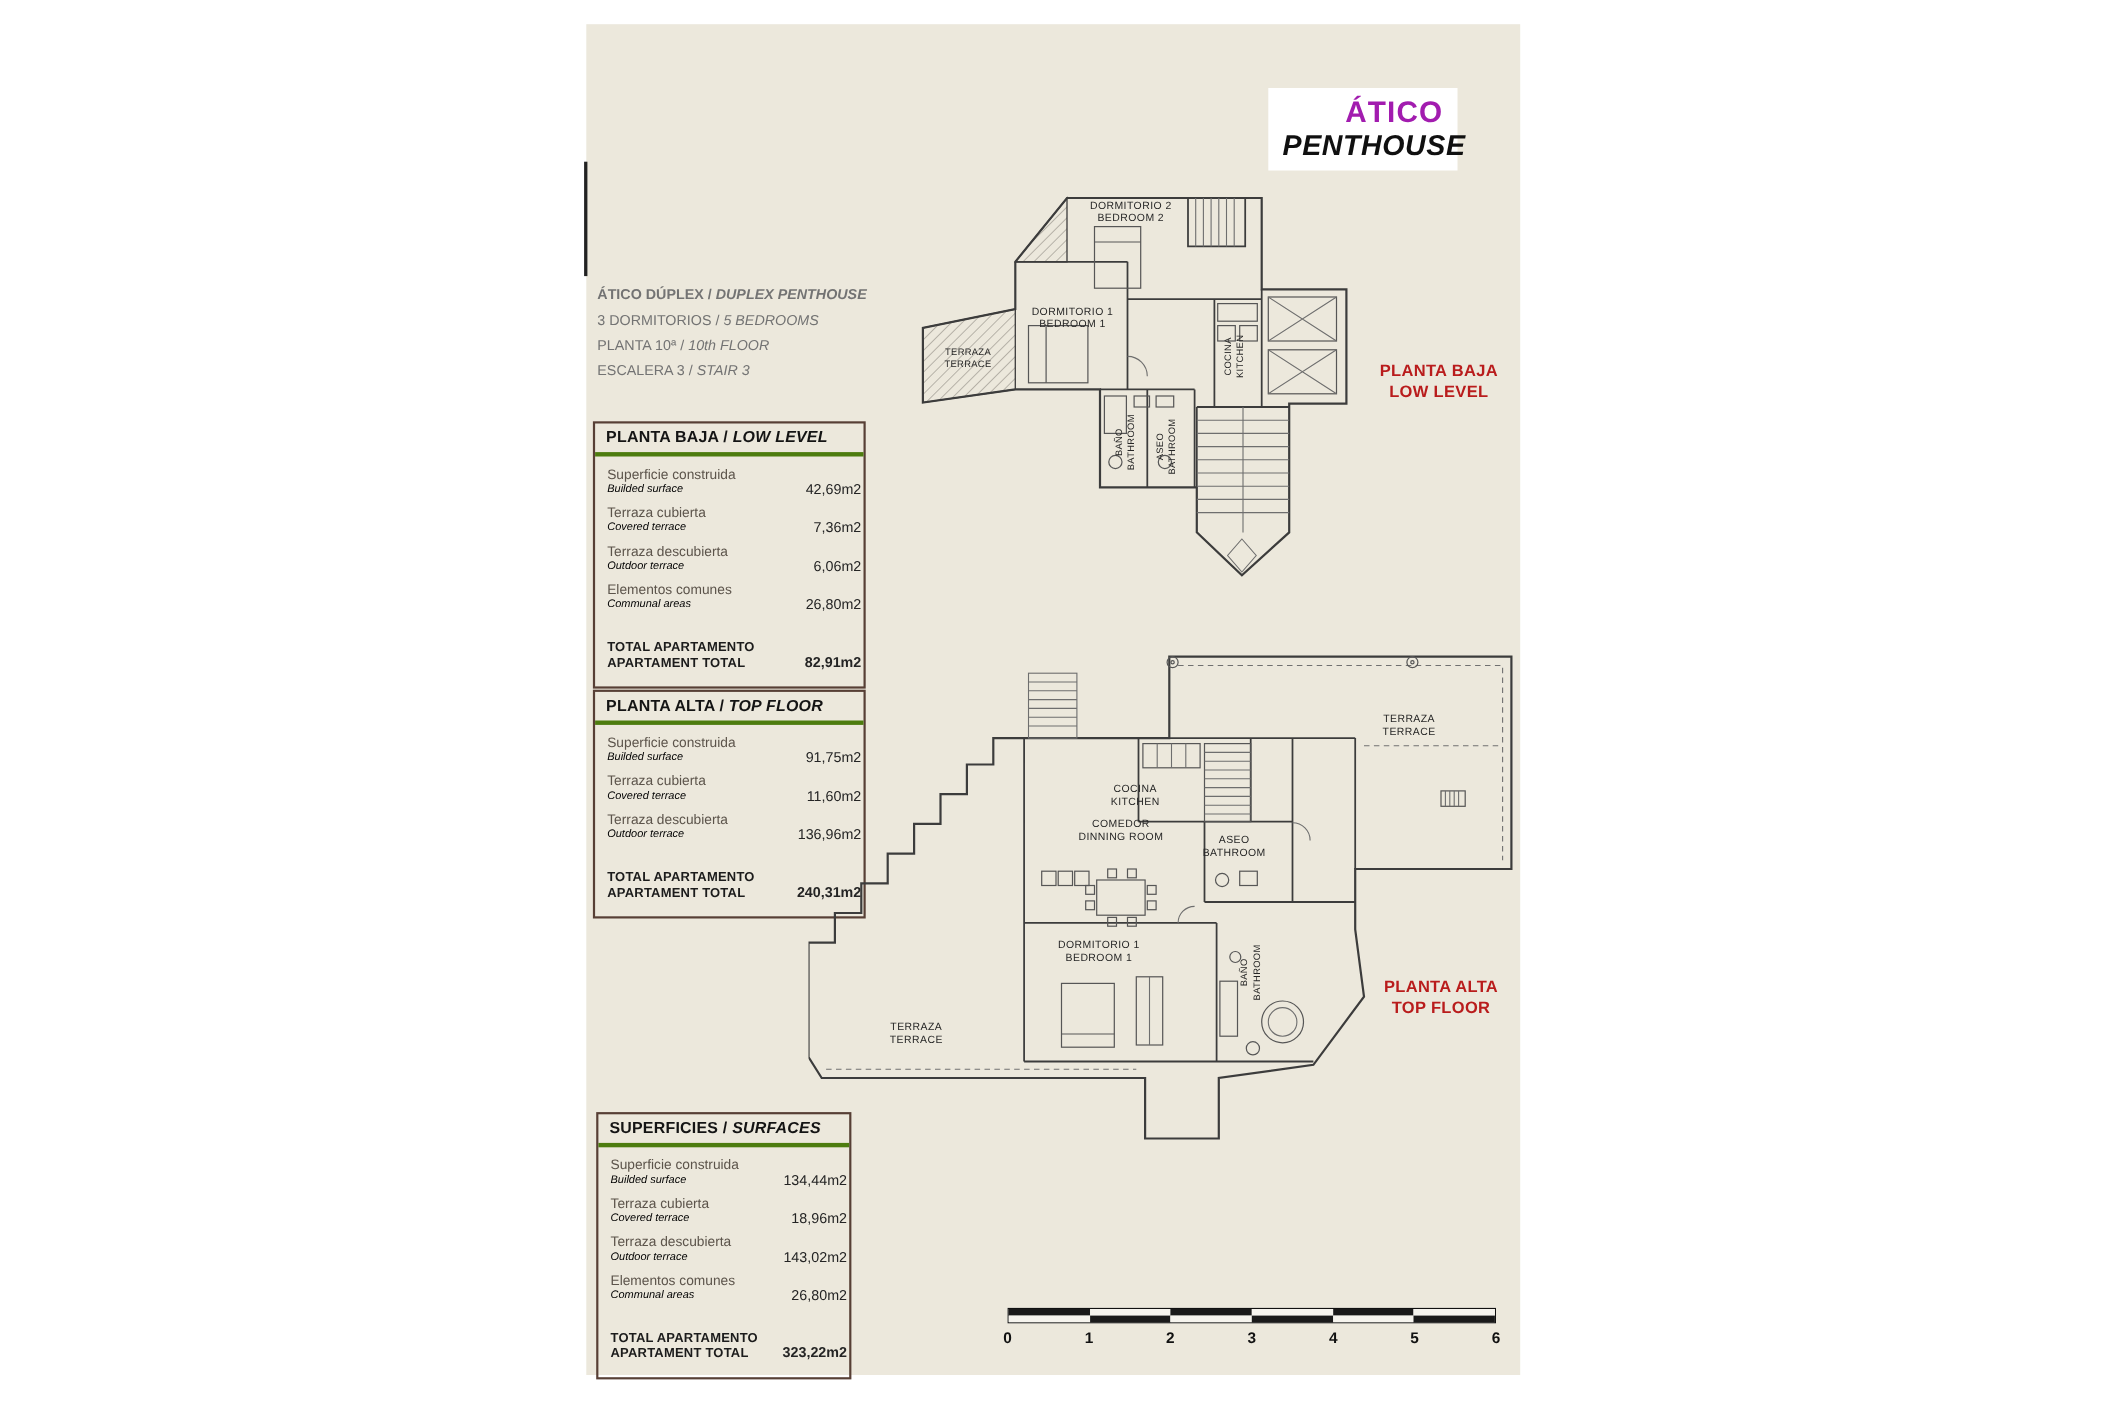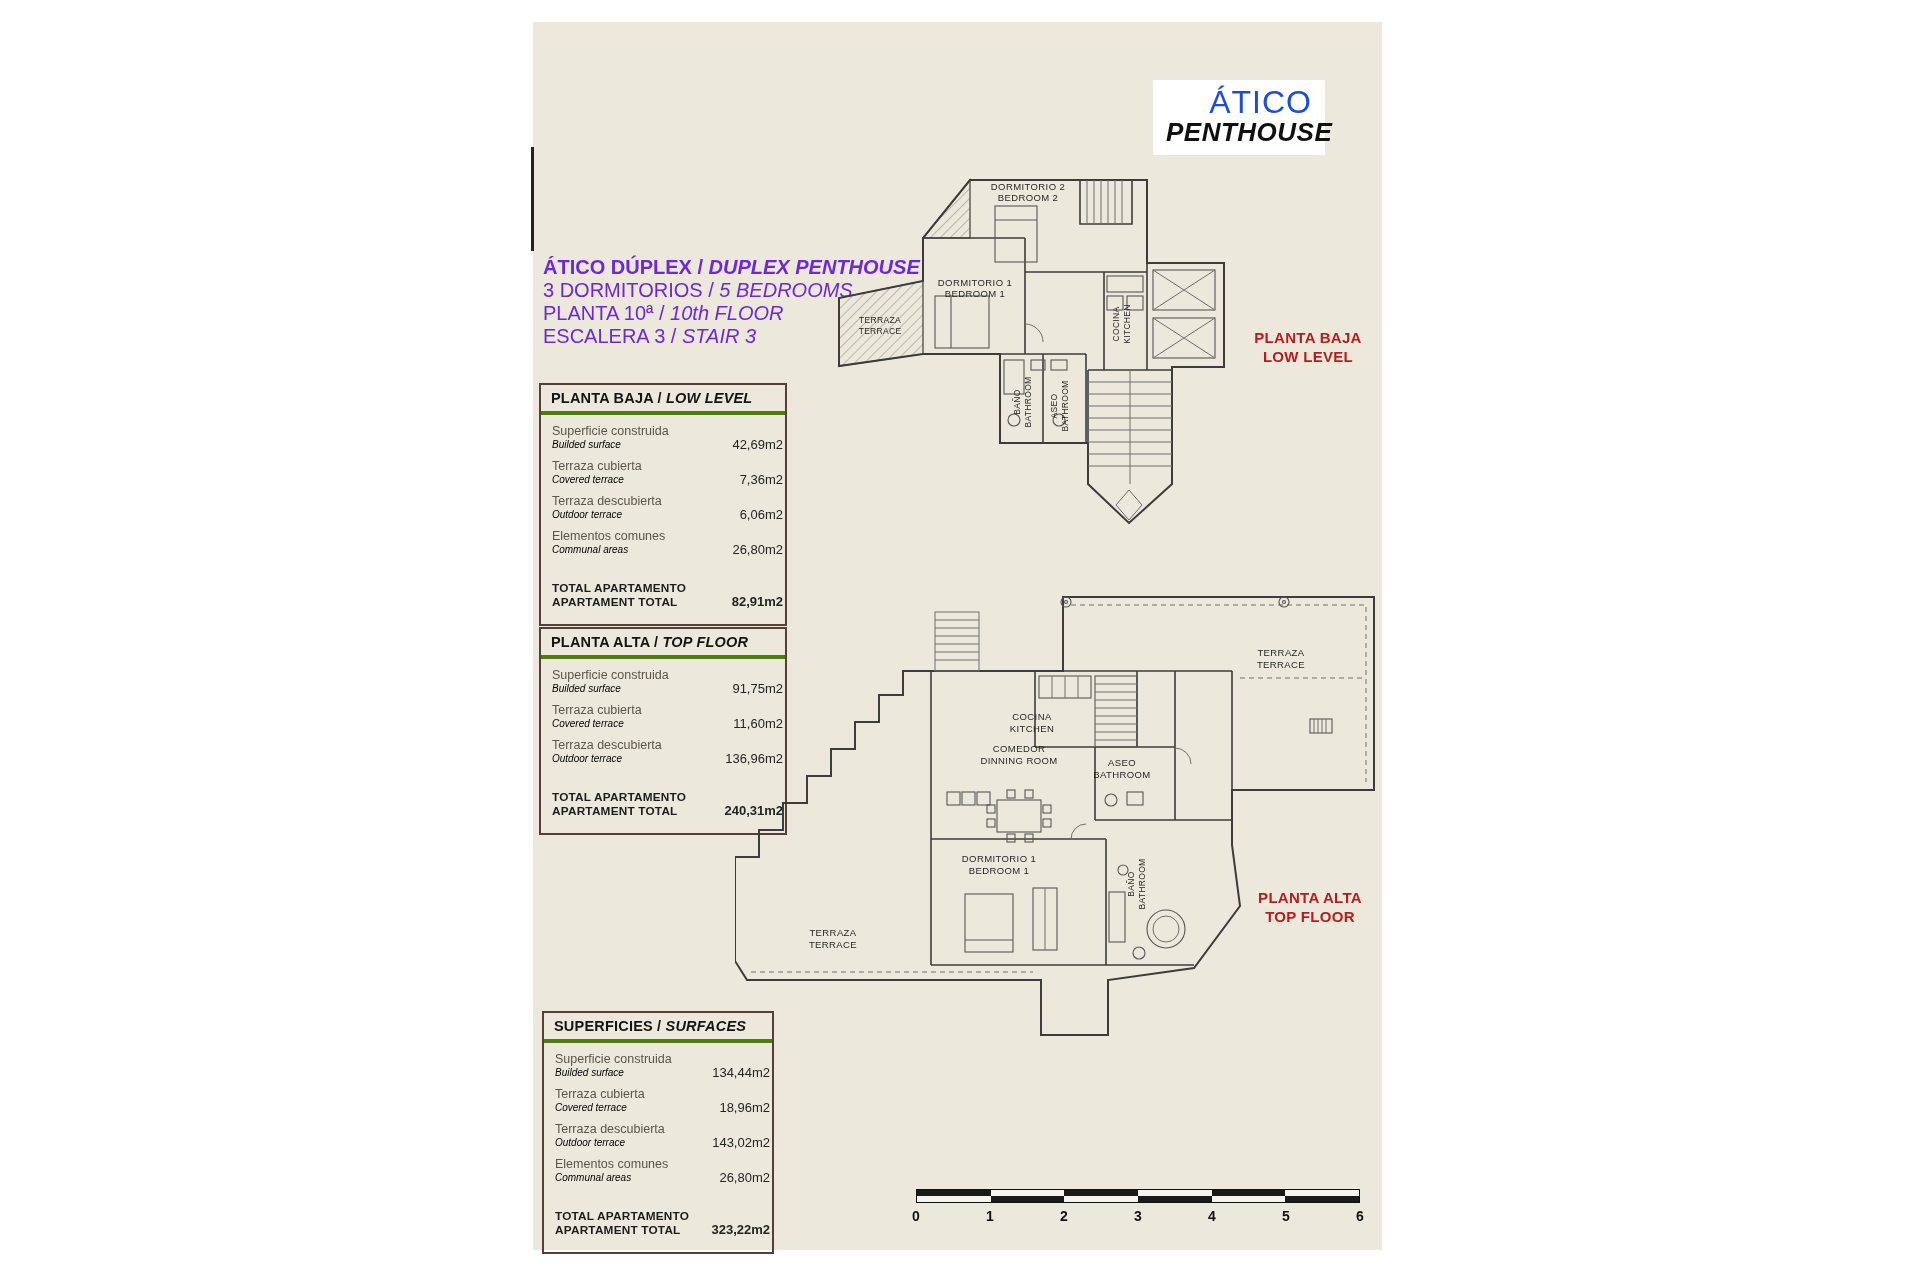--- a/index.html
+++ b/index.html
@@ -12,25 +12,25 @@
     position:absolute; left:533px; top:22px; width:849px; height:1228px;
     background:#ece8dc;
   }
   .edge-mark { left:-2px; top:125px; width:3px; height:104px; background:#222; }
 
   
   .title-box {
     left:620px; top:58px; width:172px; min-height:74px; background:#ffffff;
     box-sizing:border-box; padding:7px 13px 9px; text-align:right;
   }
-  .title-es { display:block; font-size:32px; font-weight:400; color:#1d4ed8; letter-spacing:1px; line-height:31px; }
+  .title-es { display:block; font-size:27px; font-weight:700; color:#a21caf; letter-spacing:1px; line-height:31px; }
   .title-en { display:block; font-size:26px; font-weight:700; font-style:italic; color:#101010; letter-spacing:.5px; line-height:28px; }
 
   
-  .description { left:10px; top:234px; color:#6d28d9; font-size:20px; }
+  .description { left:10px; top:234px; color:#737373; font-size:13px; }
   .desc-line { line-height:23px; white-space:nowrap; }
   .desc-line.first { font-weight:700; }
   .d-en { font-style:italic; }
 
   
   .ptable { position:absolute; border:2px solid #573f35; box-sizing:border-box; background:transparent; }
   .table-low { left:6px; top:361px; width:248px; }
   .table-top { left:6px; top:605px; width:248px; }
   .table-surfaces { left:9px; top:989px; width:232px; }
   .ptable-header {

